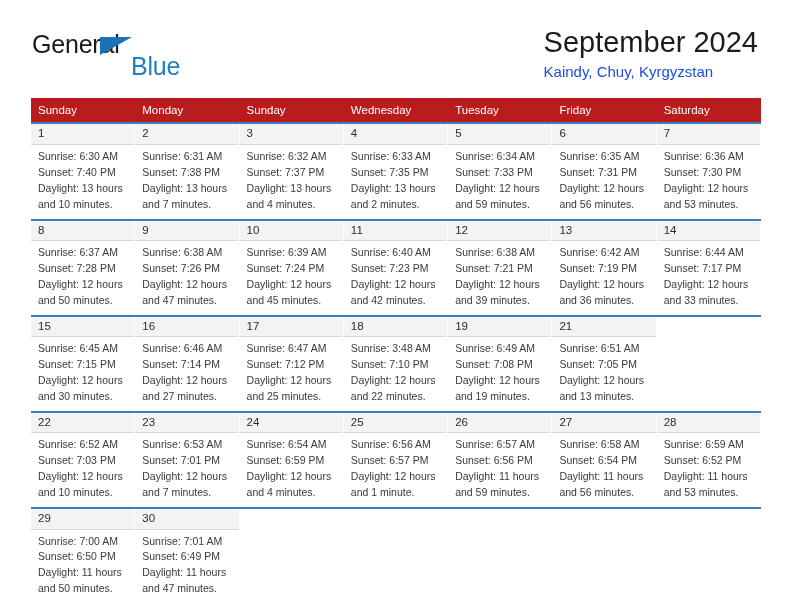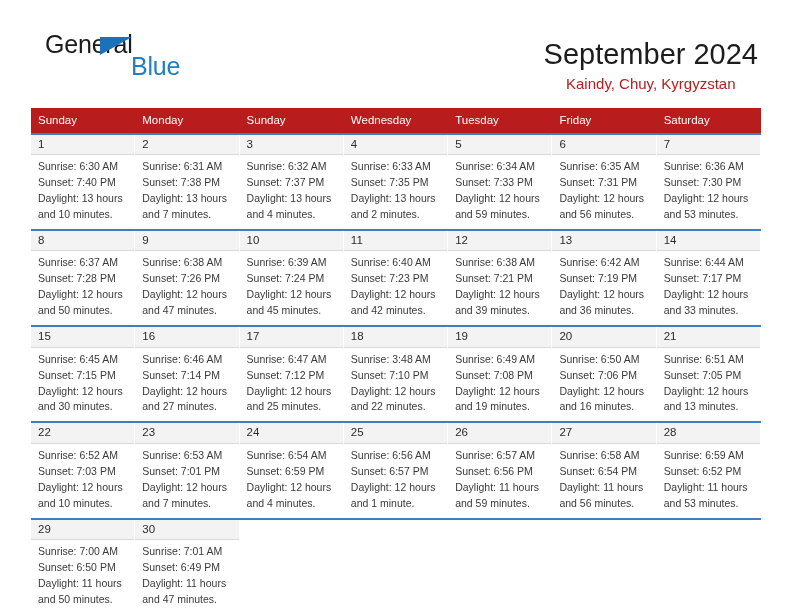--- a/index.html
+++ b/index.html
@@ -26,21 +26,21 @@
   }
 
   .brand {
     position: relative;
     width: 190px;
     height: 56px;
     flex: 0 0 auto;
   }
   .brand-general {
     position: absolute;
-    left: 13px;
+    left: 0;
     top: 6px;
     font-size: 25px;
     letter-spacing: -0.2px;
     color: #1b1b1b;
     font-family: "Liberation Sans", sans-serif;
     line-height: 1;
   }
   .brand-flag {
     position: absolute;
     left: 68px;
@@ -55,35 +55,34 @@
     left: 57px;
     top: 28px;
     font-size: 25px;
     letter-spacing: -0.2px;
     color: #1f7fc4;
     line-height: 1;
     margin-left: 42px;
   }
 
   .title-block {
-    text-align: center;
+    text-align: left;
     flex: 0 0 auto;
     padding-right: 2px;
-    margin-top: 12px;
   }
   .month-title {
     font-size: 29px;
     font-weight: normal;
     color: #1c1c1c;
     line-height: 1.12;
     white-space: nowrap;
   }
   .location-subtitle {
     font-size: 15px;
-    color: #b91c1c;
+    color: #1d4ed8;
     margin-top: 5px;
     white-space: nowrap;
   }
 
   
   .calendar {
     margin: 16px 31px 0 31px;
     width: 730px;
     box-sizing: border-box;
   }
@@ -328,28 +327,20 @@
       </div>
     <div class="day-cell">
         <div class="day-number-band">19</div>
         <div class="day-body">
           <div>Sunrise: 6:49 AM</div>
           <div>Sunset: 7:08 PM</div>
           <div class="daylight-line">Daylight: 12 hours and 19 minutes.</div>
         </div>
       </div>
     <div class="day-cell">
-        <div class="day-number-band">20</div>
-        <div class="day-body">
-          <div>Sunrise: 6:50 AM</div>
-          <div>Sunset: 7:06 PM</div>
-          <div class="daylight-line">Daylight: 12 hours and 16 minutes.</div>
-        </div>
-      </div>
-    <div class="day-cell">
         <div class="day-number-band">21</div>
         <div class="day-body">
           <div>Sunrise: 6:51 AM</div>
           <div>Sunset: 7:05 PM</div>
           <div class="daylight-line">Daylight: 12 hours and 13 minutes.</div>
         </div>
       </div>
   </div>
 
   <div class="week-row">

